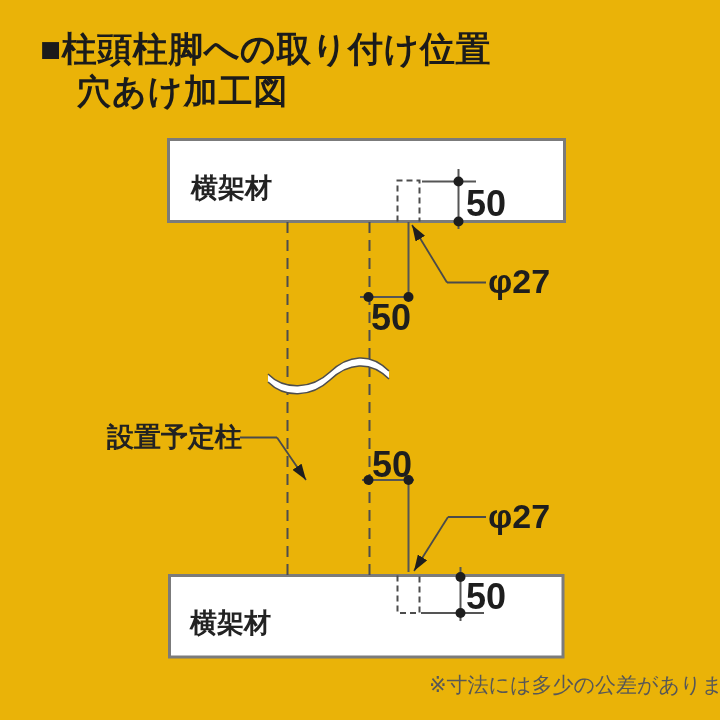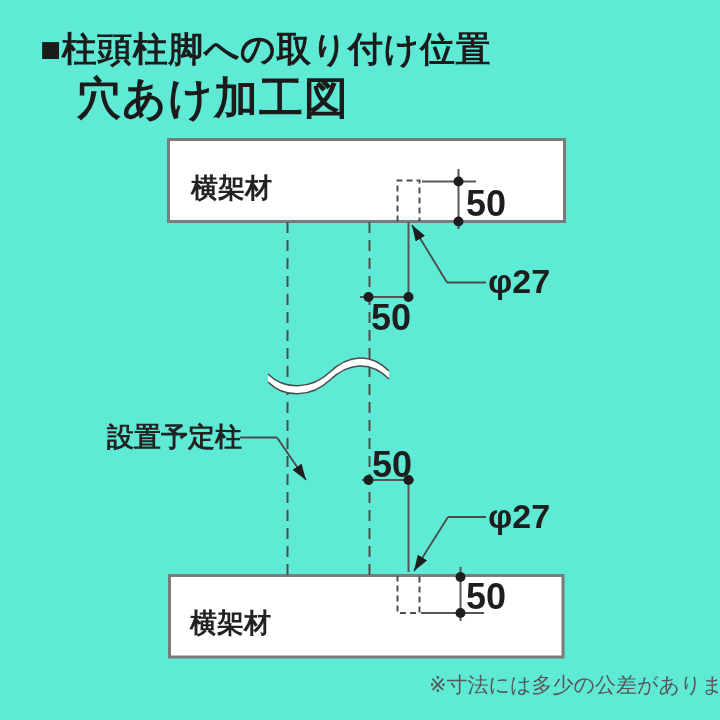--- a/index.html
+++ b/index.html
@@ -1,30 +1,30 @@
 <!DOCTYPE html>
 <html><head>
 <meta charset="utf-8">
 <style>
   html,body{margin:0;padding:0;background:#ffffff;}
   .canvas{
     position:relative;
     width:720px;height:720px;
-    background:#5eead4;
+    background:#eab308;
     overflow:hidden;
     font-family:"Liberation Sans","DejaVu Sans",sans-serif;
   }
   .title-line1{
     position:absolute;left:40px;top:26px;
     font-size:35px;font-weight:bold;color:#1b1b1b;
     letter-spacing:0.5px;white-space:nowrap;
   }
   .title-line2{
     position:absolute;left:77px;top:69px;
-    font-size:44px;font-weight:bold;color:#1b1b1b;
+    font-size:34px;font-weight:bold;color:#1b1b1b;
     letter-spacing:1px;white-space:nowrap;
   }
   .drawing-svg{position:absolute;left:0;top:0;}
   .member-rect{fill:#ffffff;stroke:#7b7b7b;stroke-width:3;}
   .dash-col{stroke:#4d4d4d;stroke-width:2;stroke-dasharray:11 7;fill:none;}
   .dash-hole{stroke:#4d4d4d;stroke-width:2;stroke-dasharray:6 4;fill:none;}
   .dim-line{stroke:#555555;stroke-width:2;fill:none;}
   .leader{stroke:#4a4a4a;stroke-width:1.8;fill:none;}
   .wave-mask{fill:#ffffff;stroke:none;}
   .wave-line{stroke:#4d4d4d;stroke-width:1.6;fill:none;}

